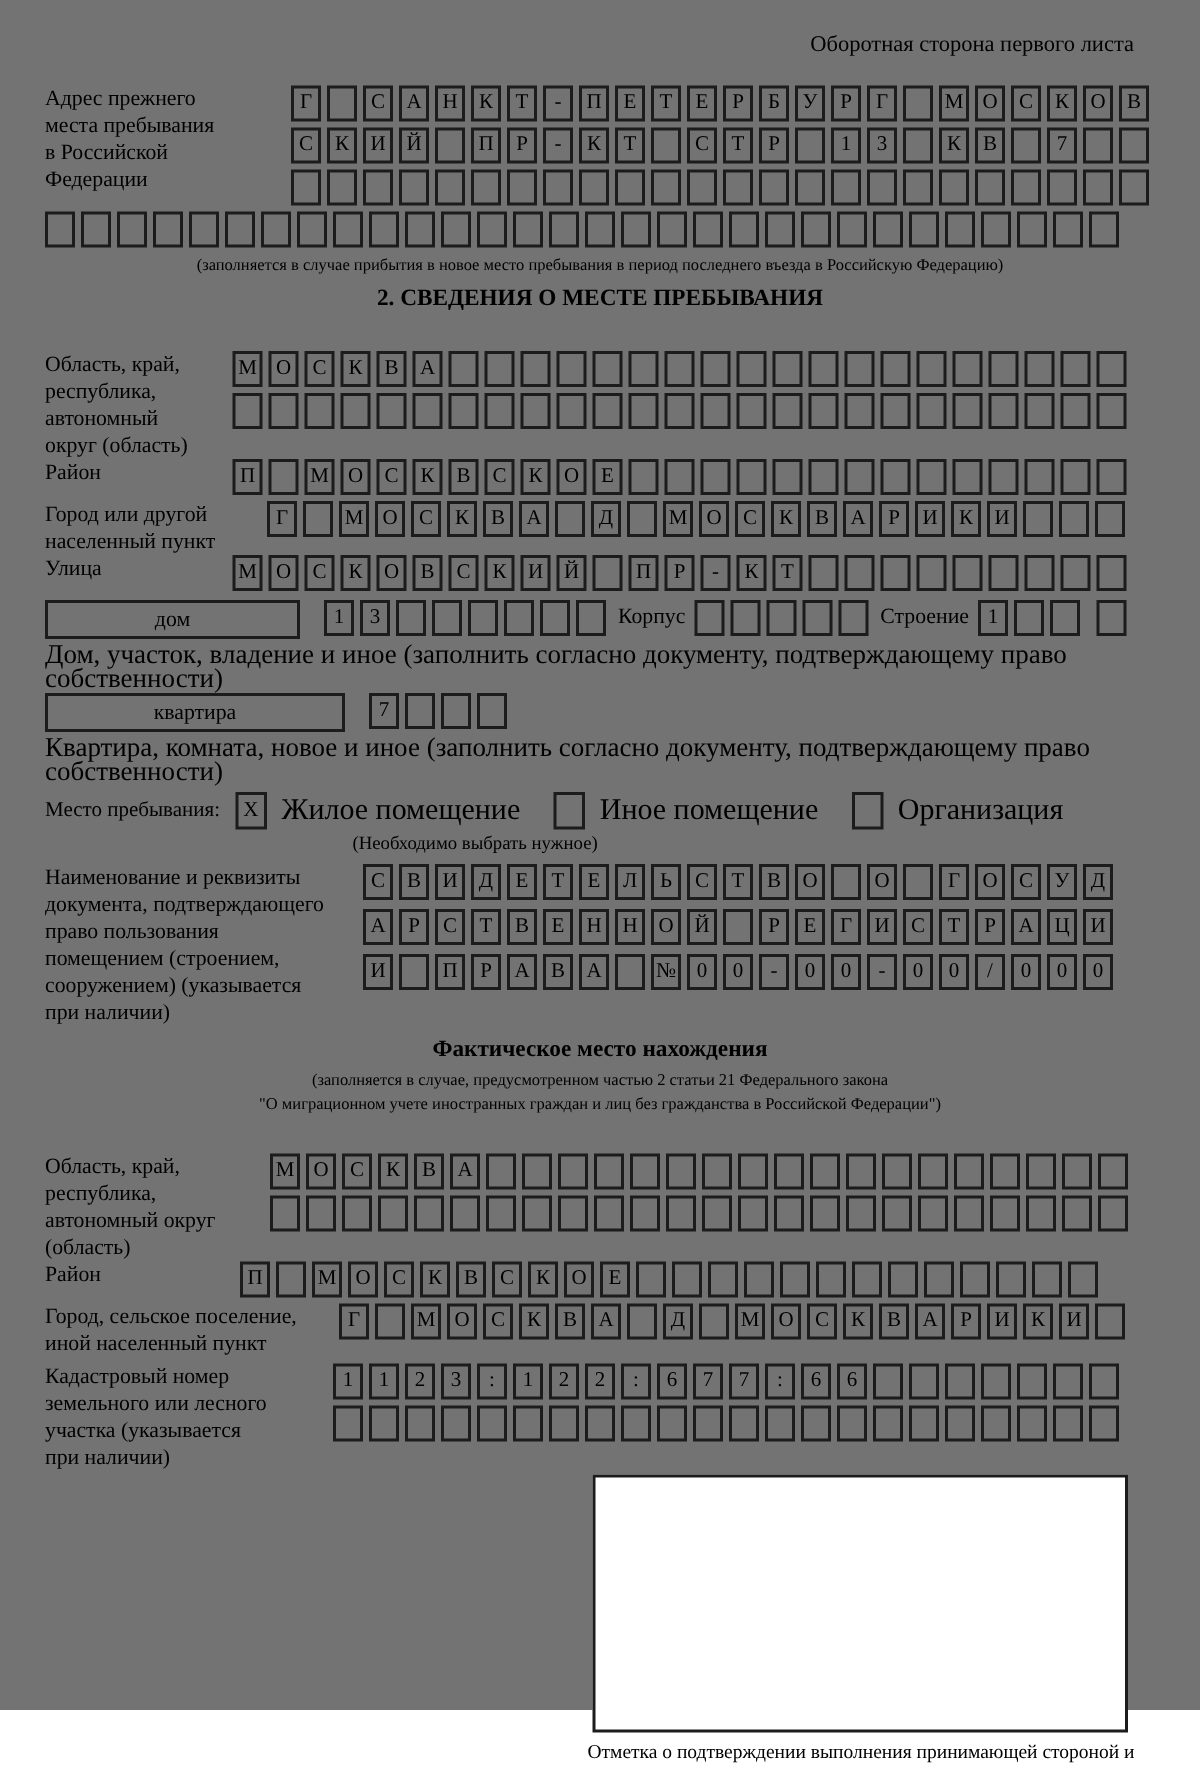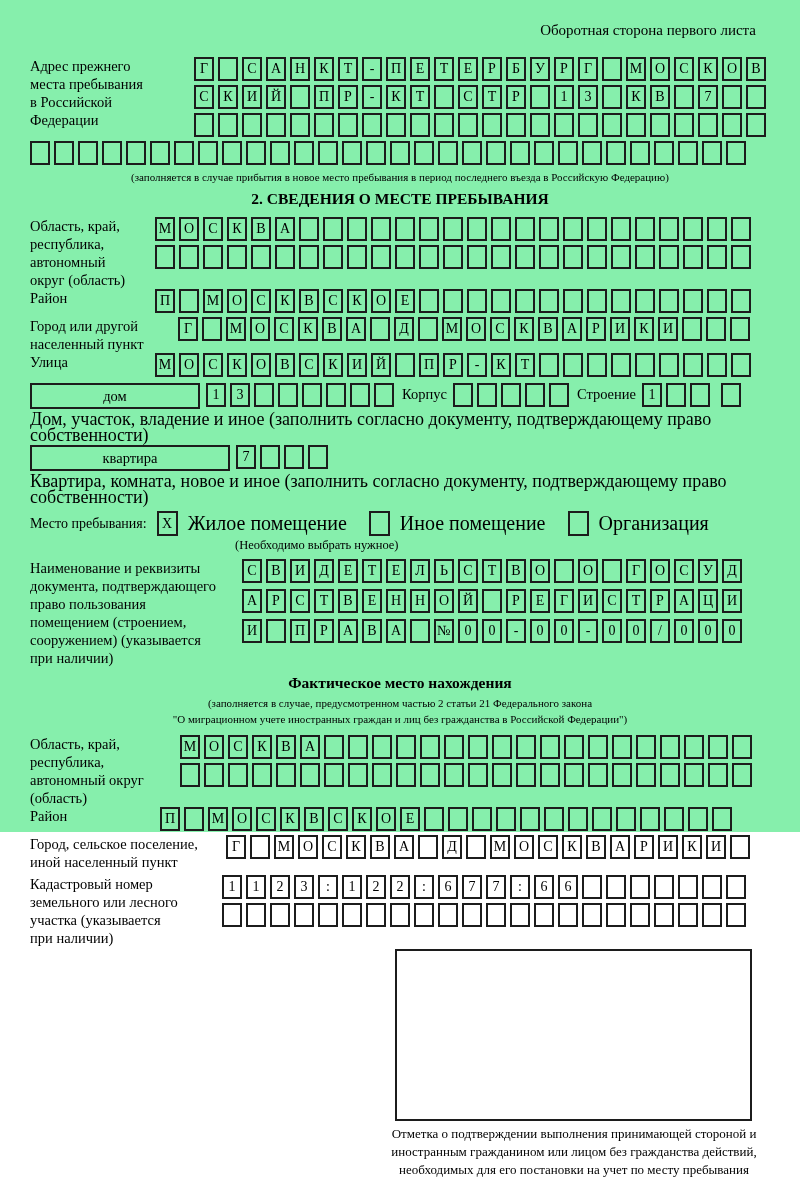--- a/index.html
+++ b/index.html
@@ -3,21 +3,21 @@
 <meta charset="utf-8">
 <style>
   * { margin:0; padding:0; box-sizing:border-box; }
   html,body { background:#fff; }
   body {
     width:800px; height:1180px;
     font-family:"Liberation Serif", serif;
     color:#000;
     overflow:hidden;
   }
-  .page { width:800px; height:832px; padding:8px 30px 0 30px; position:relative; background:#86efac; }
+  .page { width:800px; height:1140px; padding:8px 30px 0 30px; position:relative; background:#737373; }
 
   .corner { text-align:right; font-size:15px; padding-right:14px; margin-top:14px; }
 
   .frow { display:flex; align-items:flex-start; }
   .lbl { font-size:14.5px; line-height:18px; white-space:pre-line; flex:0 0 auto; }
   .cellcol { display:flex; flex-direction:column; }
   .cellrow { display:flex; margin-bottom:4px; }
   .cell {
     flex:0 0 20px; width:20px; height:24px;
     border:2px solid #1c1c1c; margin-right:4px;
@@ -26,31 +26,31 @@
   }
   .stroenie-cells .cell:last-child { margin-left:7px; }
 
   .note { font-size:11px; text-align:center; line-height:16px; }
   .sec-title { font-size:15.5px; font-weight:bold; text-align:center; line-height:20px; margin-top:4px; }
 
   .addr-block { margin-top:18px;justify-content:space-between; }
   .addr-lbl { width:140px; }
   .fullrow { margin-top:0; }
 
-  .region-block { margin-top:8px; }
+  .region-block { margin-top:25px; }
   .region-lbl { width:125px; }
   .district-lbl { width:125px; }
   .city-lbl { width:148px; }
   .street-lbl { width:125px; }
 
   .house-row { margin-top:2px; align-items:flex-start; }
   .wide-box {
     height:26px; border:2px solid #1c1c1c;
     display:flex; align-items:center; justify-content:center;
-    font-size:14.5px; margin-right:6px; flex:0 0 auto;
+    font-size:14.5px; margin-right:16px; flex:0 0 auto;
   }
   .house-box { width:170px; }
   .apt-box { width:200px; }
   .inline-lbl { font-size:14.5px; margin:3px 6px 0 4px; }
 
   .fieldnote { font-size:18px; line-height:16px; margin-top:0; }
 
   .stay-row { margin-top:6px; align-items:center; }
   .stay-label { font-size:14px; margin-right:10px; }
   .checkbox {

